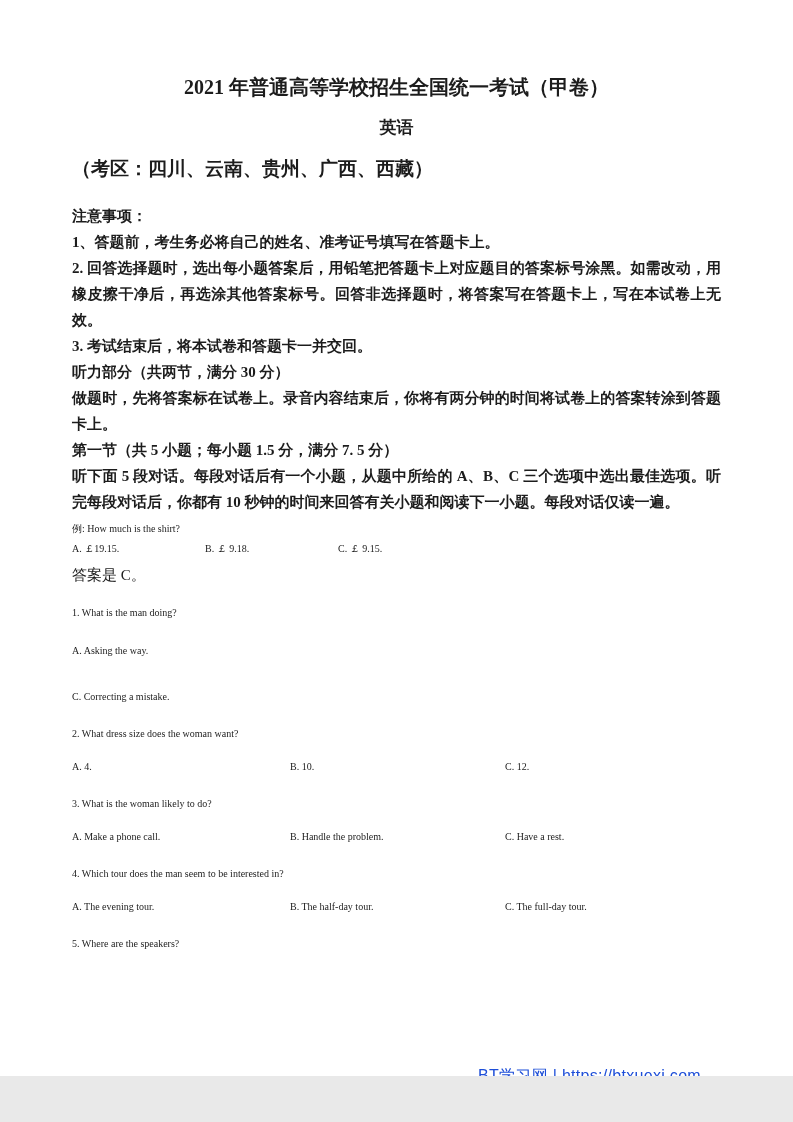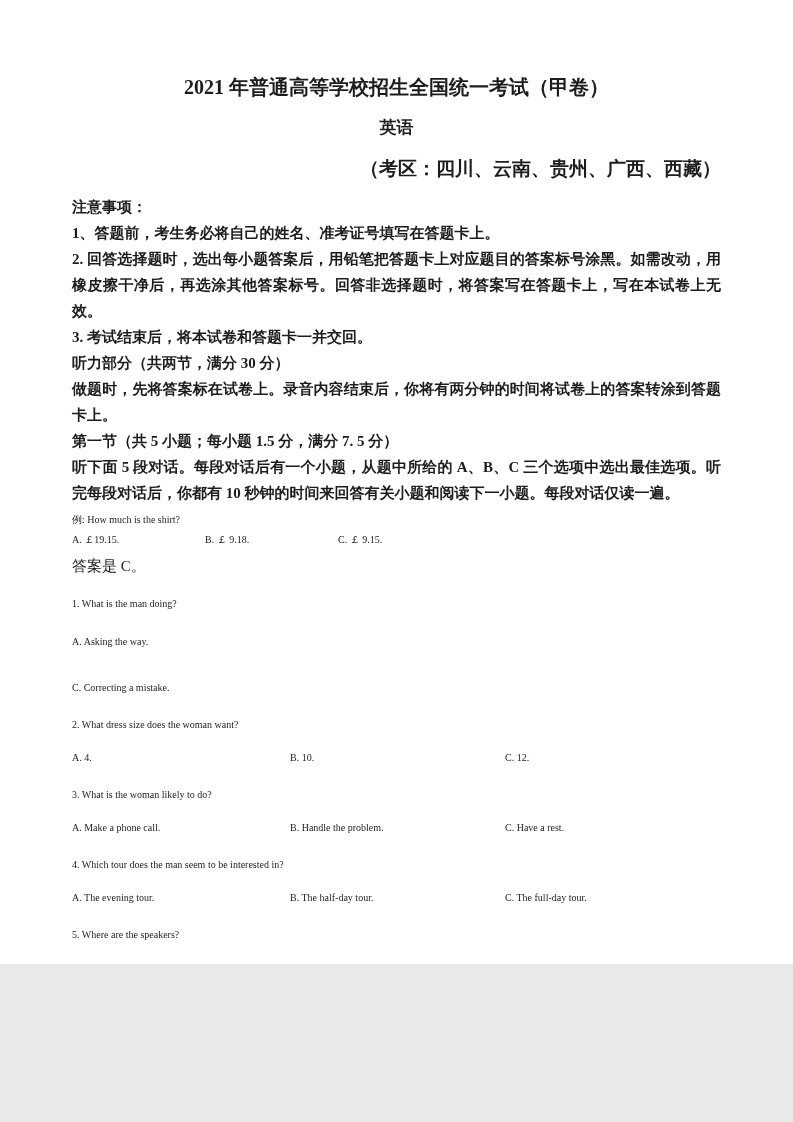--- a/index.html
+++ b/index.html
@@ -1,36 +1,36 @@
 <!DOCTYPE html>
 <html><head>
 <meta charset="utf-8">
 <style>
   * { margin: 0; padding: 0; box-sizing: border-box; }
   html, body { background: #e9e9e9; }
   .page {
     width: 793px;
-    height: 964px;
+    height: 1076px;
     margin: 0 auto;
     background: #ffffff;
     position: relative;
     overflow: hidden;
     color: #1c1c1c;
     font-family: "Liberation Serif", serif;
   }
   .content { padding: 74px 72px 0 72px; }
 
   .title   { font-size: 20px; font-weight: bold; text-align: center; line-height: 26px; }
   .subject { font-size: 17px; font-weight: bold; text-align: center; line-height: 24px; margin-top: 16px; }
-  .region  { font-size: 19px; font-weight: bold; text-align: right; line-height: 26px; margin-top: 16px; }
+  .region  { font-size: 19px; font-weight: bold; text-align: left; line-height: 26px; margin-top: 16px; }
 
   .cn   { font-size: 15px; line-height: 26px; text-align: justify; }
   .bold { font-weight: bold; }
 
-  .notes-heading     { margin-top: 12px; }
+  .notes-heading     { margin-top: 21px; }
   .listening-heading { }
 
   .en { font-size: 10px; line-height: 20px; font-weight: normal; }
 
   .example-q    { margin-top: 4px; }
   .example-row  {
     display: grid;
     grid-template-columns: 133px 133px 1fr;
     margin-top: 0;
   }

